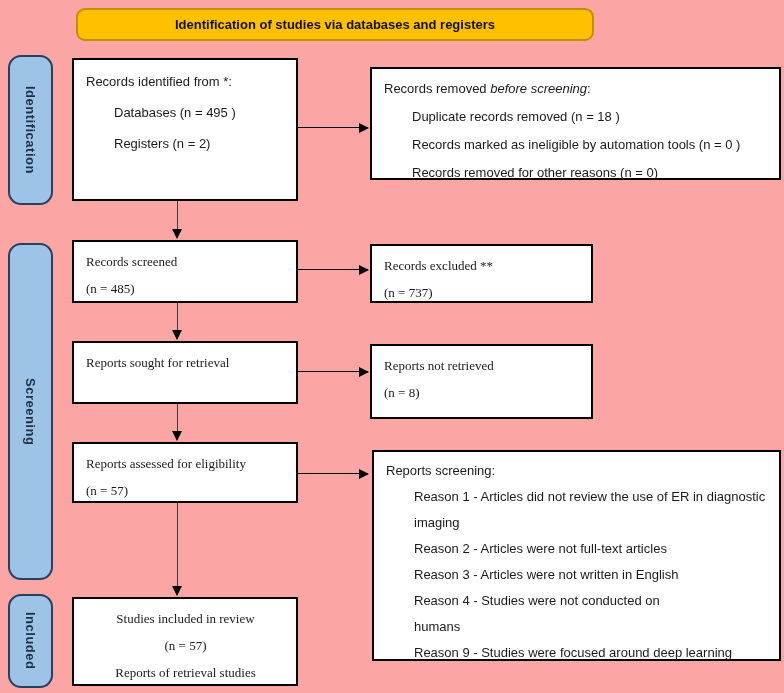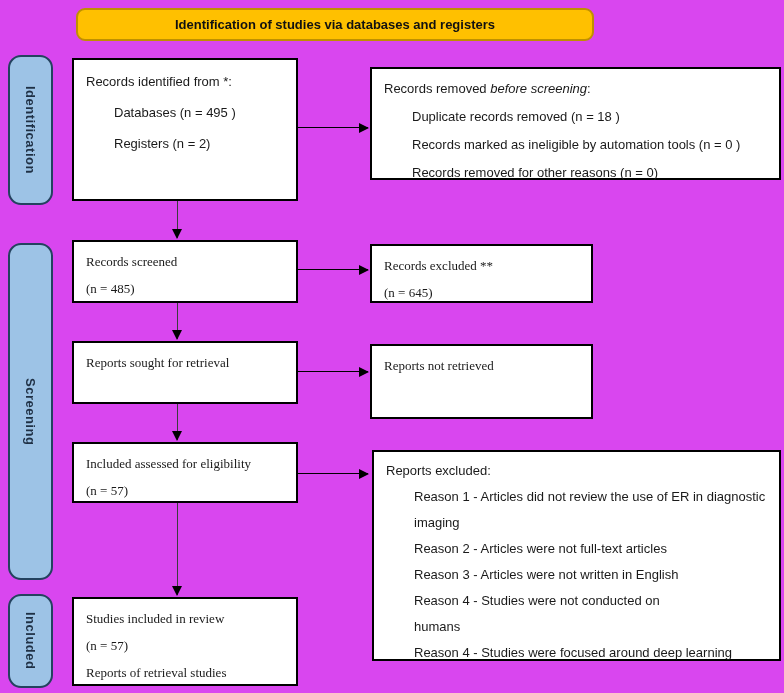--- a/index.html
+++ b/index.html
@@ -1,17 +1,17 @@
 <!DOCTYPE html>
 <html><head>
 <meta charset="utf-8">
 <style>
   html,body{margin:0;padding:0;background:#ffffff;}
   #canvas{
-    position:relative;width:784px;height:693px;background:#d946ef;
+    position:relative;width:784px;height:693px;background:#fca5a5;
     font-family:"Liberation Sans","DejaVu Sans",sans-serif;
     color:#1a1a1a;overflow:hidden;
   }
   
   .banner{
     position:absolute;left:76px;top:8px;width:518px;height:33px;
     background:#FFC000;border:2px solid #BF9000;border-radius:9px;
     display:flex;align-items:center;justify-content:center;
     font-size:13px;font-weight:bold;color:#111111;box-sizing:border-box;
   }
@@ -42,21 +42,21 @@
   .lh26{line-height:26px;}
   .it{font-style:italic;}
   .b-identified{left:72px;top:58px;width:226px;height:143px;}
   .b-removed{left:370px;top:58px;width:411px;height:113px;}
   .b-screened{left:72px;top:240px;width:226px;height:63px;}
   .b-excluded{left:370px;top:244px;width:223px;height:59px;}
   .b-sought{left:72px;top:341px;width:226px;height:63px;}
   .b-notretrieved{left:370px;top:344px;width:223px;height:75px;}
   .b-assessed{left:72px;top:442px;width:226px;height:61px;}
   .b-reportsexcluded{left:372px;top:450px;width:409px;height:211px;}
-  .b-included{left:72px;top:597px;width:226px;height:89px;}
+  .b-included{left:72px;top:597px;width:226px;height:89px;text-align:center;}
   
   .arrow-h{position:absolute;height:0;border-top:1.5px solid #000000;}
   .arrow-h .head{
     position:absolute;right:-1px;top:-5.5px;width:0;height:0;
     border-top:5px solid transparent;border-bottom:5px solid transparent;
     border-left:10px solid #000000;
   }
   .arrow-v{position:absolute;width:0;border-left:1.5px solid #3c3c3c;}
   .arrow-v .head{
     position:absolute;bottom:-1px;left:-5.8px;width:0;height:0;
@@ -106,45 +106,46 @@
     <div class="indent">Records removed for other reasons (n = 0)</div>
   </div>
 
   <div class="fbox b-screened pad lh27">
     <div>Records screened</div>
     <div>(n = 485)</div>
   </div>
 
   <div class="fbox b-excluded pad lh27">
     <div>Records excluded **</div>
-    <div>(n = 645)</div>
+    <div>(n = 737)</div>
   </div>
 
   <div class="fbox b-sought pad lh27">
     <div>Reports sought for retrieval</div>
   </div>
 
   <div class="fbox b-notretrieved pad lh27">
     <div>Reports not retrieved</div>
+    <div>(n = 8)</div>
   </div>
 
   <div class="fbox b-assessed pad lh27">
-    <div>Included assessed for eligibility</div>
+    <div>Reports assessed for eligibility</div>
     <div>(n = 57)</div>
   </div>
 
   <div class="fbox b-reportsexcluded pad lh26">
-    <div>Reports excluded:</div>
+    <div>Reports screening:</div>
     <div class="indent">Reason 1 - Articles did not review the use of ER in diagnostic</div>
     <div class="indent">imaging</div>
     <div class="indent">Reason 2 - Articles were not full-text articles</div>
     <div class="indent">Reason 3 - Articles were not written in English</div>
     <div class="indent">Reason 4 - Studies were not conducted on</div>
     <div class="indent">humans</div>
-    <div class="indent">Reason 4 - Studies were focused around deep learning</div>
+    <div class="indent">Reason 9 - Studies were focused around deep learning</div>
   </div>
 
   <div class="fbox b-included pad lh27">
     <div>Studies included in review</div>
     <div>(n = 57)</div>
     <div>Reports of retrieval studies</div>
   </div>
 
   <div class="arrow-h ah1">
       <span class="head"></span>

